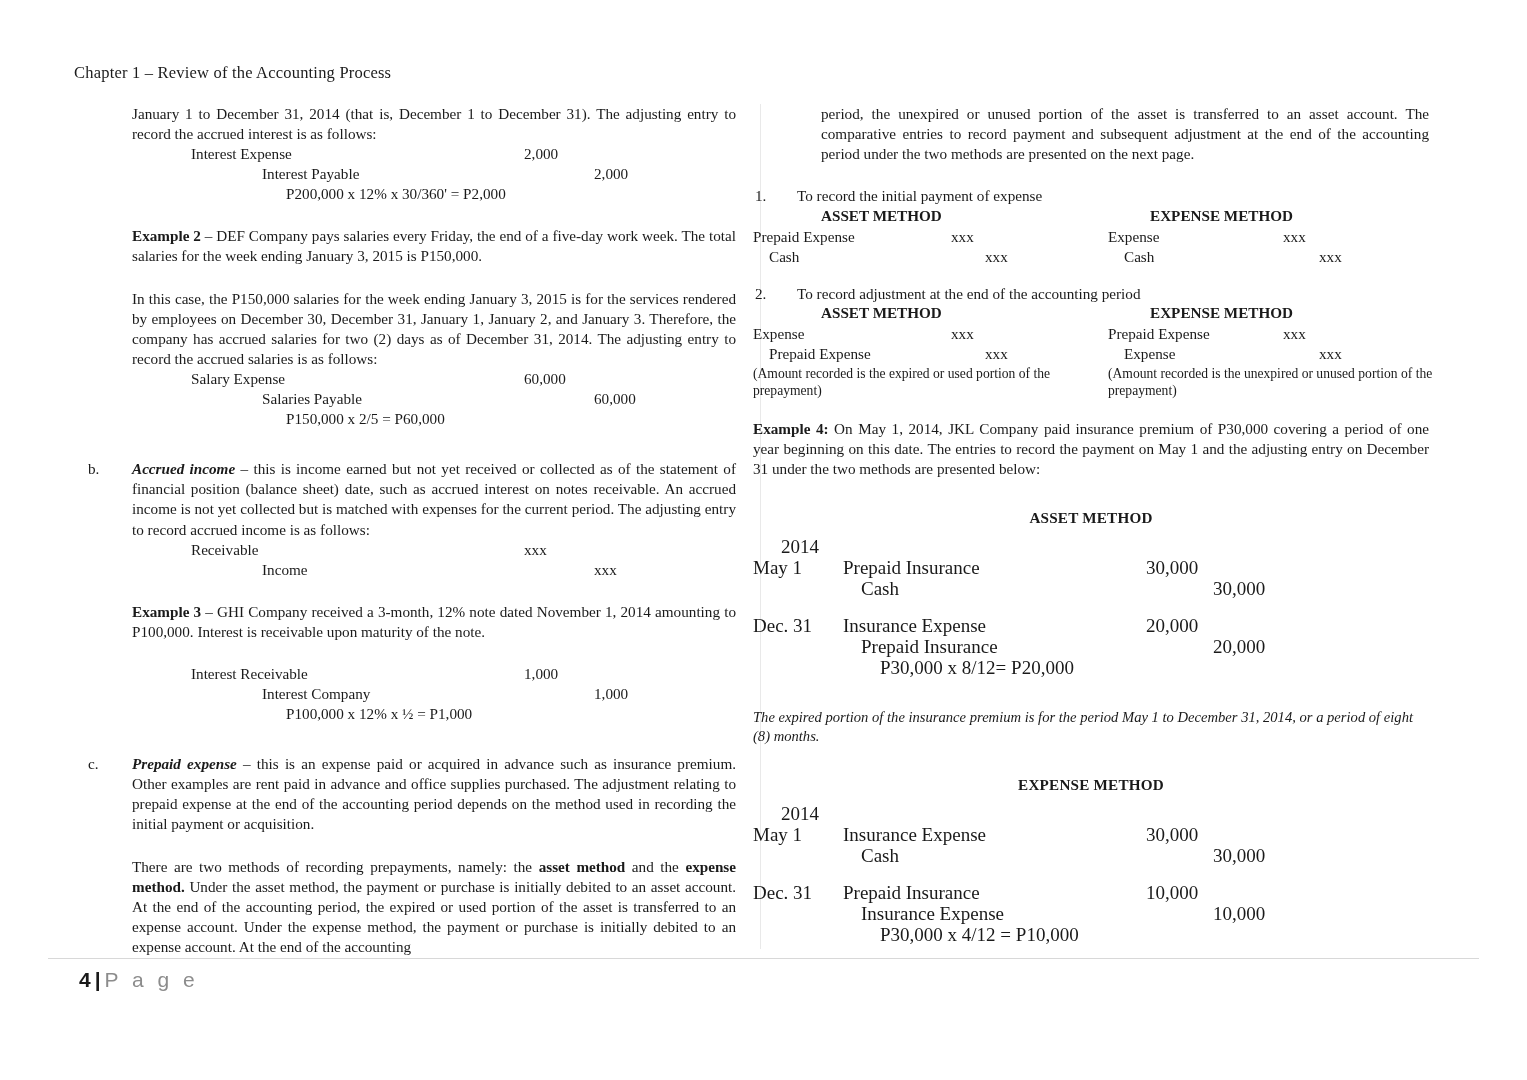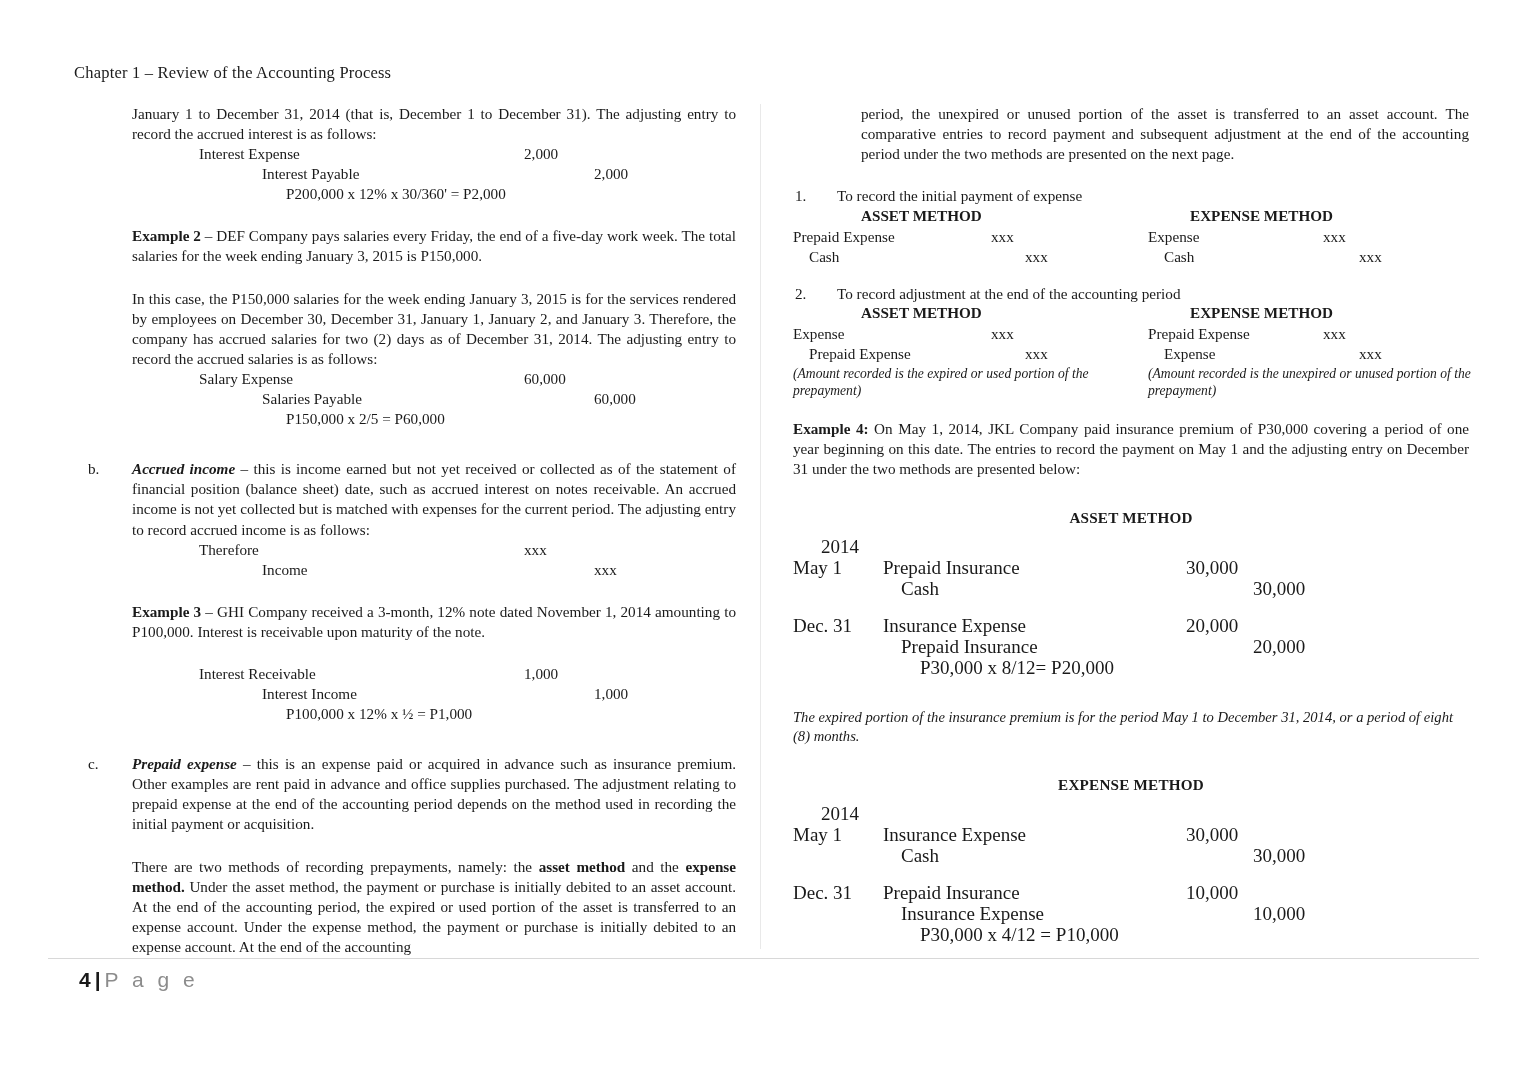--- a/index.html
+++ b/index.html
@@ -28,21 +28,21 @@
     color: #1c1c1c;
     white-space: nowrap;
   }
 
   
   .col {
     position: absolute;
     top: 104px;
   }
   .col-left  { left: 64px;  width: 672px; }
-  .col-right { left: 793px; width: 676px; }
+  .col-right { left: 753px; width: 676px; }
 
   .col-divider {
     position: absolute;
     left: 760px;
     top: 104px;
     width: 1px;
     height: 845px;
     background: #e9e9e9;
   }
 
@@ -68,21 +68,21 @@
     position: relative;
     font-size: 15.2px;
     line-height: 1.30;
     height: 20px;
     white-space: nowrap;
   }
   .je .acct { position: absolute; }
   .je .amt  { position: absolute; }
 
   
-  .jl .acct-d  { left: 135px; }
+  .jl .acct-d  { left: 127px; }
   .jl .acct-c  { left: 198px; }
   .jl .num-d   { left: 460px; }
   .jl .num-c   { left: 530px; }
   .jl .formula { left: 222px; }
 
   
   .listitem { position: relative; padding-left: 68px; }
   .listitem .marker {
     position: absolute;
     left: 24px;
@@ -127,21 +127,20 @@
   .a-num-c  { left: 232px; }
   
   .e-acct-d { left: 355px; }
   .e-acct-c { left: 371px; }
   .e-num-d  { left: 530px; }
   .e-num-c  { left: 566px; }
 
   .mnote {
     position: relative;
     font-size: 13.6px;
-    font-style: italic;
     line-height: 1.28;
     height: 38px;
   }
   .mnote .n-left  { position: absolute; left: 0px;   width: 330px; }
   .mnote .n-right { position: absolute; left: 355px; width: 330px; }
 
   
   .method-title {
     text-align: center;
     font-size: 15.2px;
@@ -248,41 +247,41 @@
     </div>
 
     <div class="gap-xl"></div>
 
     <div class="listitem">
       <span class="marker">b.</span>
       <p class="para just"><span class="bi">Accrued income</span><span> – </span><span>this is income earned but not yet received or collected as of the statement of financial position (balance sheet) date, such as accrued interest on notes receivable. An accrued income is not yet collected but is matched with expenses for the current period. The adjusting entry to record accrued income is as follows:</span></p>
     </div>
 
     <div class="je jl">
-      <span class="acct acct-d">Therefore</span>
+      <span class="acct acct-d">Receivable</span>
       <span class="amt num-d">xxx</span>
     </div>
     <div class="je jl">
       <span class="acct acct-c">Income</span>
       <span class="amt num-c">xxx</span>
     </div>
 
     <div class="gap-lg"></div>
 
     <p class="para just indent"><b>Example 3</b><span> – </span><span>GHI Company received a 3-month, 12% note dated November 1, 2014 amounting to P100,000. Interest is receivable upon maturity of the note.</span></p>
 
     <div class="gap-lg"></div>
 
 
     <div class="je jl">
       <span class="acct acct-d">Interest Receivable</span>
       <span class="amt num-d">1,000</span>
     </div>
     <div class="je jl">
-      <span class="acct acct-c">Interest Income</span>
+      <span class="acct acct-c">Interest Company</span>
       <span class="amt num-c">1,000</span>
     </div>
     <div class="je jl">
       <span class="acct formula">P100,000 x 12% x ½ = P1,000</span>
     </div>
 
     <div class="gap-xl"></div>
 
     <div class="listitem">
       <span class="marker">c.</span>

